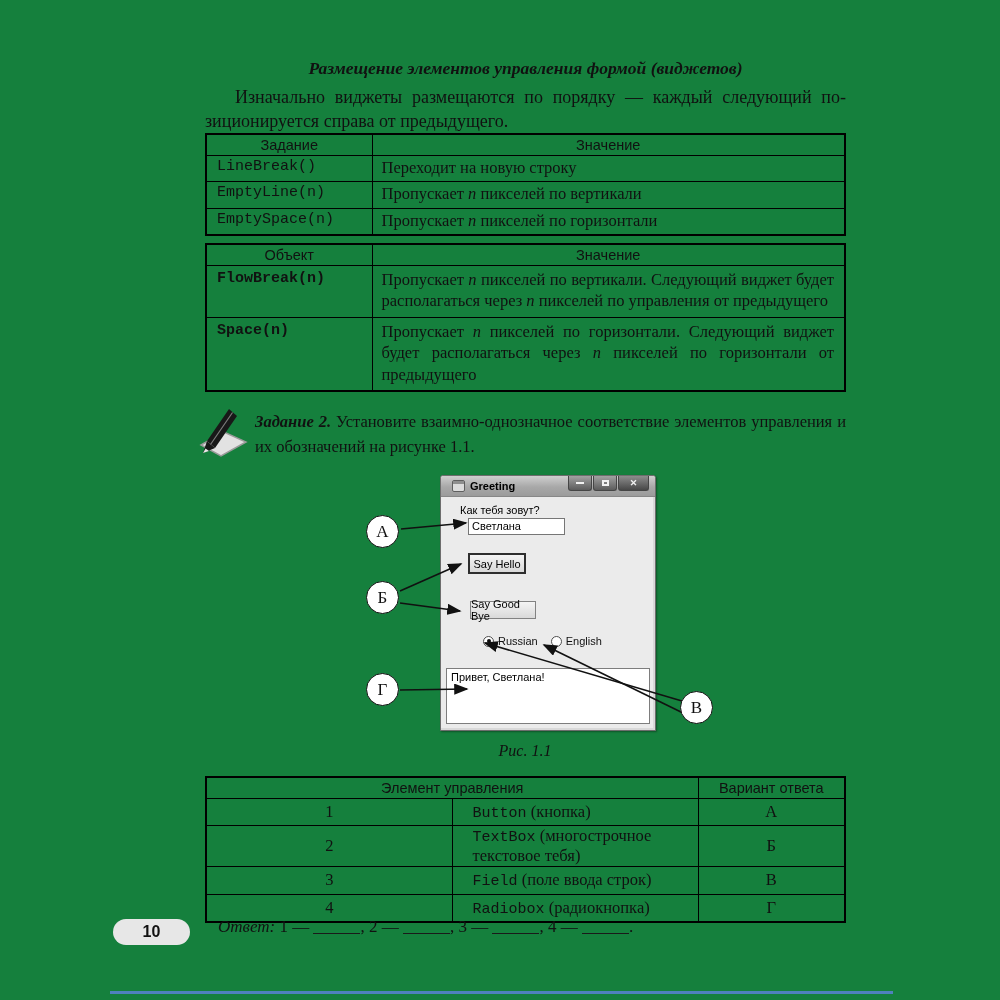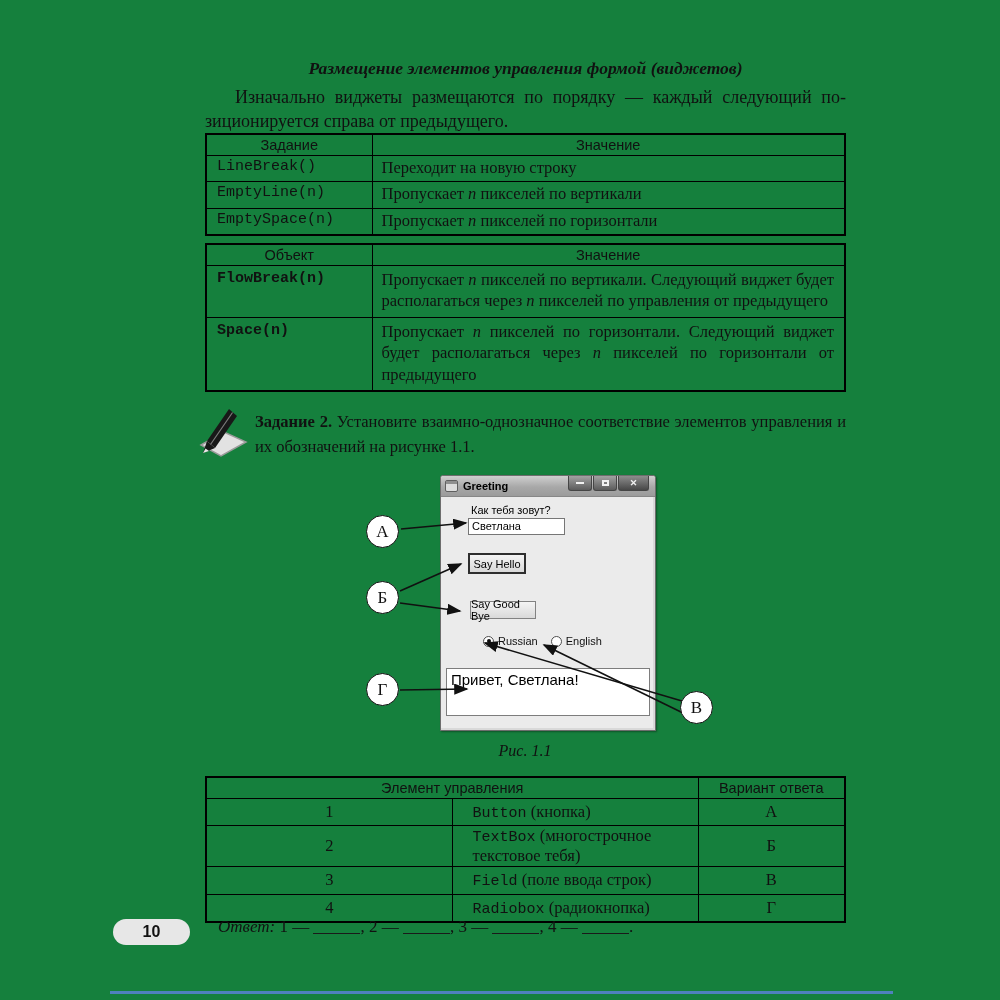--- a/index.html
+++ b/index.html
@@ -42,73 +42,73 @@
   #tbl-objects .code-cell { font-weight:bold; padding-top:4px; }
   #tbl-objects .desc-cell { padding-top:3px; padding-bottom:5px; }
   .w-col1 { width:166px; }
 
   
   .task-icon { position:absolute; left:196px; top:406px; width:54px; height:56px; }
   .task-text {
     position:absolute; left:255px; top:409px; width:591px;
     font-size:16.5px; line-height:25px; text-align:justify;
   }
-  .task-label { font-weight:bold; }
+  .task-label { font-weight:bold;font-style:italic; }
 
   
   .figure { position:absolute; left:360px; top:468px; width:370px; height:278px; }
   .fig-svg { position:absolute; left:0; top:0; width:370px; height:278px; z-index:3; pointer-events:none; }
   .marker {
     position:absolute; z-index:4; width:33px; height:33px; border:1.6px solid #111;
     border-radius:50%; background:#fff; display:flex; align-items:center; justify-content:center;
     font-size:17px; font-family:"Liberation Serif", serif;
   }
   .win {
     position:absolute; z-index:1; left:80px; top:7px; width:216px; height:256px;
     background:#ebebeb; border:1px solid #6d6d6d; border-radius:3px 3px 0 0;
     box-shadow:inset -2px -2px 0 #d9d9d9, 1px 1px 2px rgba(0,0,0,.35);
     font-family:"Liberation Sans", sans-serif;
   }
   .titlebar {
     height:21px; display:flex; align-items:flex-start;
     background:linear-gradient(#cfcfcf,#a8a8a8 55%,#9b9b9b);
-    border-bottom:1px solid #878787; border-radius:2px 2px 0 0; padding-left:4px;
+    border-bottom:1px solid #878787; border-radius:2px 2px 0 0; padding-left:11px;
   }
   .win-icon { margin-top:4px; }
   .win-title { font-size:11px; font-weight:bold; color:#000; margin:4px 0 0 5px; }
   .win-buttons { margin-left:auto; margin-right:6px; display:flex; height:15px; }
   .wbtn {
     width:24px; height:15px; background:linear-gradient(#a2a2a2,#5c5c5c);
     border:1px solid #454545; border-top:none; border-radius:0 0 3px 3px;
     display:flex; align-items:center; justify-content:center; margin-left:1px;
   }
   .wbtn.close { width:31px; background:linear-gradient(#8d8d8d,#474747); }
   .glyph-min { width:8px; height:2px; background:#f2f2f2; }
   .glyph-max { width:7px; height:6px; border:2px solid #f2f2f2; }
   .glyph-close { color:#f2f2f2; font-size:9px; font-weight:bold; line-height:1; }
-  .win-label { position:absolute; left:30px; top:28px; font-size:11px; color:#000; }
+  .win-label { position:absolute; left:19px; top:28px; font-size:11px; color:#000; }
   .name-input {
     position:absolute; left:27px; top:42px; width:97px; height:17px;
     border:1px solid #767676; background:#fff; font-size:11px; padding:1px 3px;
     font-family:"Liberation Sans", sans-serif; color:#000;
   }
   .btn { position:absolute; background:linear-gradient(#f4f4f4,#d9d9d9);
     font-size:11px; color:#000; display:flex; align-items:center; justify-content:center; }
   .btn-hello { left:27px; top:77px; width:58px; height:21px; border:2px solid #2e2e2e; }
   .btn-bye  { left:29px; top:125px; width:66px; height:18px; border:1px solid #828282; }
   .radio-row { position:absolute; left:42px; top:159px; display:flex; align-items:center; font-size:11px; }
   .radio-item { display:flex; align-items:center; margin-right:13px; }
   .radio {
     width:11px; height:11px; border-radius:50%; border:1px solid #4f4f4f;
     background:#fff; margin-right:4px; position:relative; flex:none;
   }
   .radio.sel::after { content:""; position:absolute; inset:2.5px; background:#101010; border-radius:50%; }
   .out-area {
-    position:absolute; left:5px; top:192px; width:204px; height:48px;
-    background:#fff; border:1px solid #7d7d7d; font-size:15px; padding:2px 4px; color:#000;
+    position:absolute; left:5px; top:192px; width:204px; height:56px;
+    background:#fff; border:1px solid #7d7d7d; font-size:11px; padding:2px 4px; color:#000;
   }
   .fig-caption {
     position:absolute; left:405px; top:742px; width:240px; text-align:center;
     font-style:italic; font-size:16px;
   }
 
   
   #tbl-answers { top:776px; }
   #tbl-answers td { height:27.5px; }
   .num-cell { width:32px; text-align:center; font-size:16.5px; }

